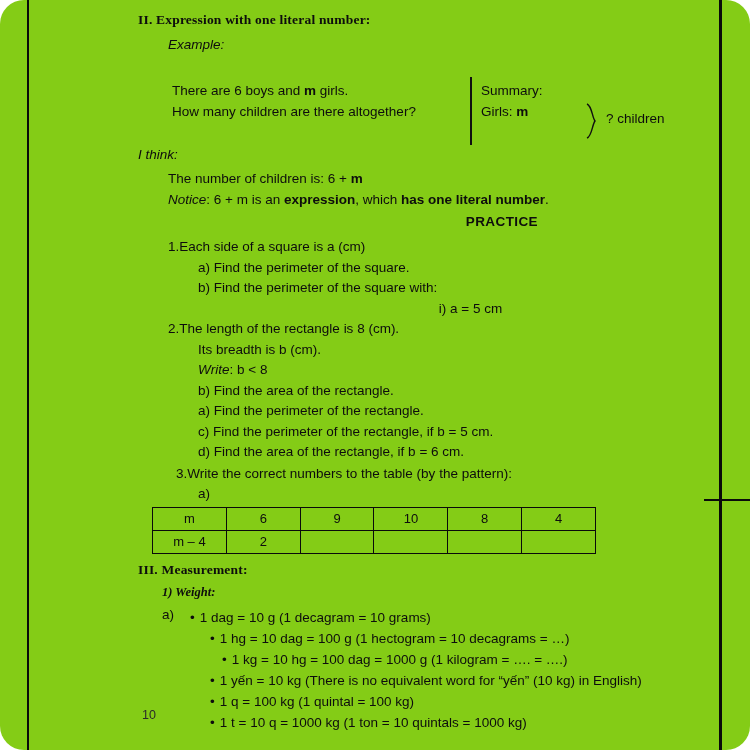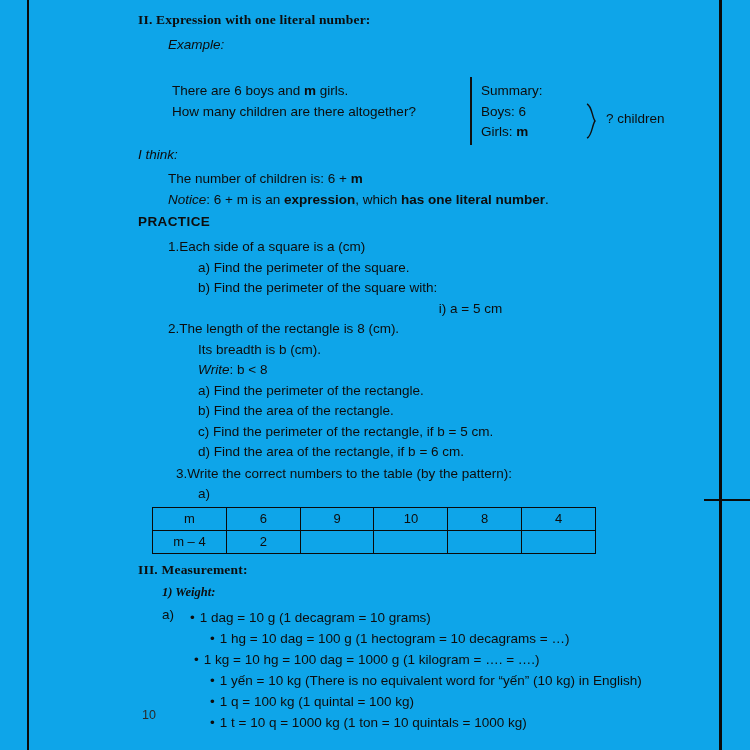--- a/index.html
+++ b/index.html
@@ -4,24 +4,25 @@
 <style>
   html, body {
     margin: 0;
     padding: 0;
     background: #ffffff;
   }
   #page {
     position: relative;
     width: 750px;
     height: 750px;
-    background: #0ea5e9;
+    background: #84cc16;
     overflow: hidden;
     font-family: "Liberation Sans", sans-serif;
     color: #0d0d0d;
+    border-radius: 24px;
   }
   
   .edge-rule {
     position: absolute;
     top: 0;
     width: 2px;
     height: 750px;
     background: #0a0a0a;
   }
   .edge-rule.left  { left: 27px; }
@@ -102,21 +103,21 @@
   }
   .ex-tail {
     position: absolute;
     left: 438px;
     top: 52px;
     font-size: 13.5px;
     white-space: nowrap;
   }
 
   .practice {
-    text-align: left;
+    text-align: right;
     font-weight: bold;
     font-size: 13.5px;
     letter-spacing: .4px;
     margin: 4px 0 8px 0;
     padding-right: 180px;
   }
 
   
   .num-item {
     position: relative;
@@ -200,21 +201,20 @@
     <div class="example-wrap">
       <div class="ex-left">
         <p class="line">There are 6 boys and <span class="b">m</span> girls.</p>
         <p class="line">How many children are there altogether?</p>
       </div>
 
       <div class="ex-divider"></div>
 
       <div class="ex-right">
         <p class="line">Summary:</p>
-        <p class="line">Boys: 6</p>
         <p class="line">Girls: <span class="b">m</span></p>
       </div>
 
       <svg class="brace" viewBox="0 0 11 36">
         <path d="M1 1 C6 3, 6 14, 9 18 C6 22, 6 33, 1 35" fill="none" stroke="#101010" stroke-width="1.4"></path>
       </svg>
 
       <div class="ex-tail">? children</div>
     </div>
 
@@ -230,22 +230,22 @@
       <p class="line"><span class="num">1.</span>Each side of a square is a (cm)</p>
       <p class="line indent-1">a) Find the perimeter of the square.</p>
       <p class="line indent-1">b) Find the perimeter of the square with:</p>
       <p class="line indent-2">i) a = 5 cm</p>
     </div>
 
     <div class="num-item">
       <p class="line"><span class="num">2.</span>The length of the rectangle is 8 (cm).</p>
       <p class="line indent-1">Its breadth is b (cm).</p>
       <p class="line indent-1"><span class="i">Write</span>: b &lt; 8</p>
+      <p class="line indent-1">b) Find the area of the rectangle.</p>
       <p class="line indent-1">a) Find the perimeter of the rectangle.</p>
-      <p class="line indent-1">b) Find the area of the rectangle.</p>
       <p class="line indent-1">c) Find the perimeter of the rectangle, if b = 5 cm.</p>
       <p class="line indent-1">d) Find the area of the rectangle, if b = 6 cm.</p>
     </div>
 
     <div class="num-item" style="margin-top:1px;">
       <p class="line" style="margin-left:8px;"><span class="num" style="width:20px;">3.</span>Write the correct numbers to the table (by the pattern):</p>
       <p class="line indent-1">a)</p>
     </div>
 
     <div class="tbl-wrap">
@@ -277,21 +277,21 @@
 
     <h2 class="h-roman" style="margin-top:8px;margin-bottom:7px;">III. Measurement:</h2>
 
     <div class="sub-italic">1) Weight:</div>
 
     <div class="meas-a">
       <span class="alab">a)</span>
       <div class="alist">
         <p class="bul"><span class="dot">•</span><span>1 dag = 10 g (1 decagram = 10 grams)</span></p>
         <p class="bul" style="margin-left:20px;"><span class="dot">•</span><span>1 hg = 10 dag = 100 g (1 hectogram = 10 decagrams = …)</span></p>
-        <p class="bul" style="margin-left:4px;"><span class="dot">•</span><span>1 kg = 10 hg = 100 dag = 1000 g (1 kilogram = …. = ….)</span></p>
+        <p class="bul" style="margin-left:32px;"><span class="dot">•</span><span>1 kg = 10 hg = 100 dag = 1000 g (1 kilogram = …. = ….)</span></p>
         <p class="bul" style="margin-left:20px;"><span class="dot">•</span><span>1 yến = 10 kg (There is no equivalent word for “yến” (10 kg) in English)</span></p>
         <p class="bul" style="margin-left:20px;"><span class="dot">•</span><span>1 q = 100 kg (1 quintal = 100 kg)</span></p>
         <p class="bul" style="margin-left:20px;"><span class="dot">•</span><span>1 t = 10 q = 1000 kg (1 ton = 10 quintals = 1000 kg)</span></p>
       </div>
     </div>
 
   </div>
 
   <div class="page-num">10</div>
 

